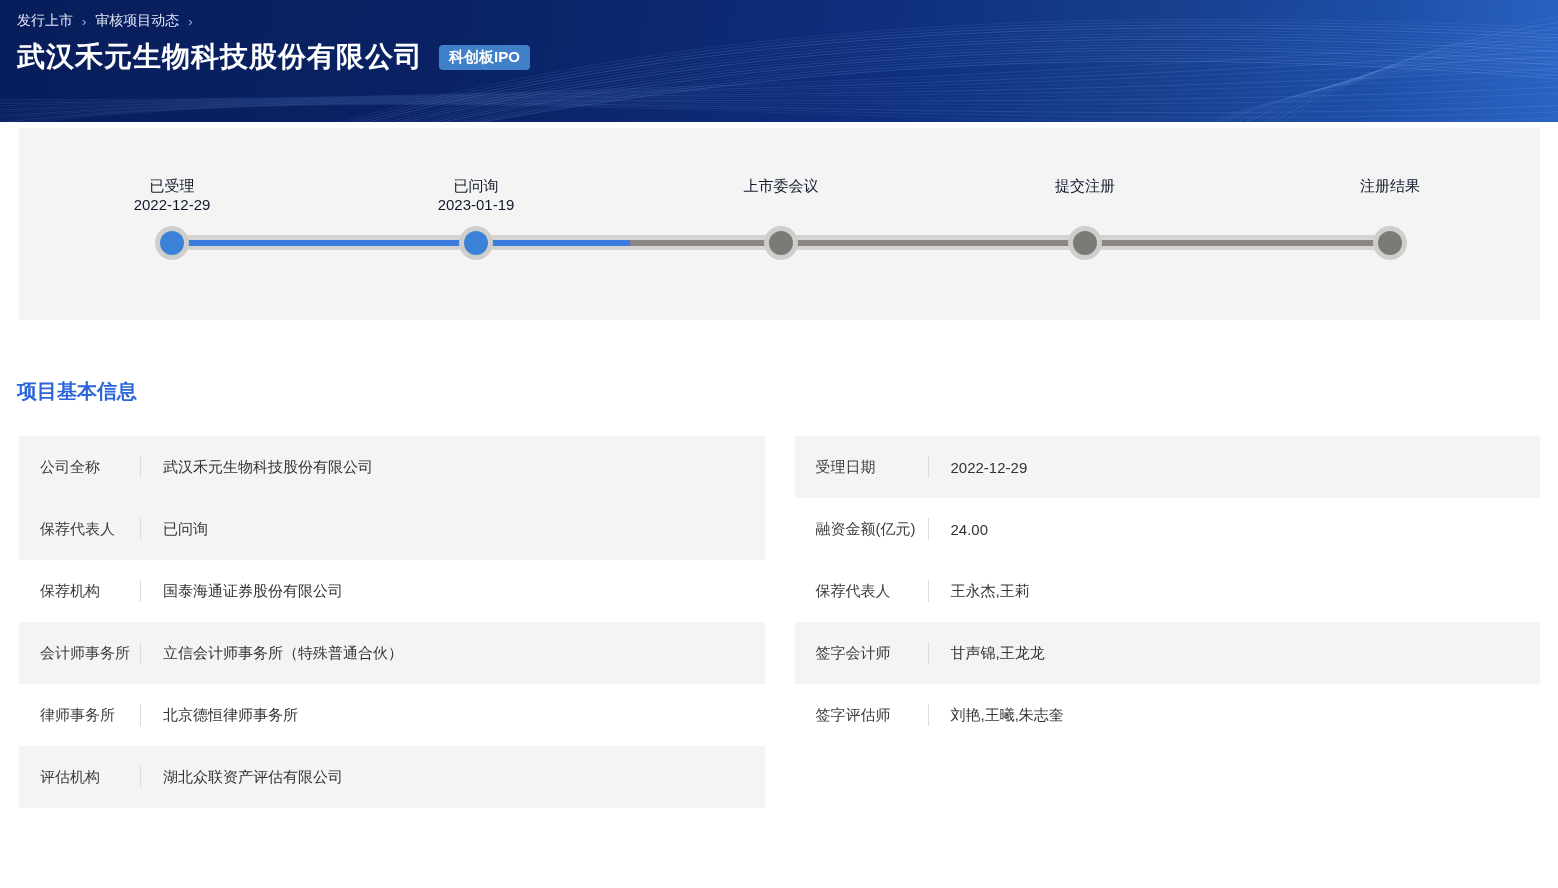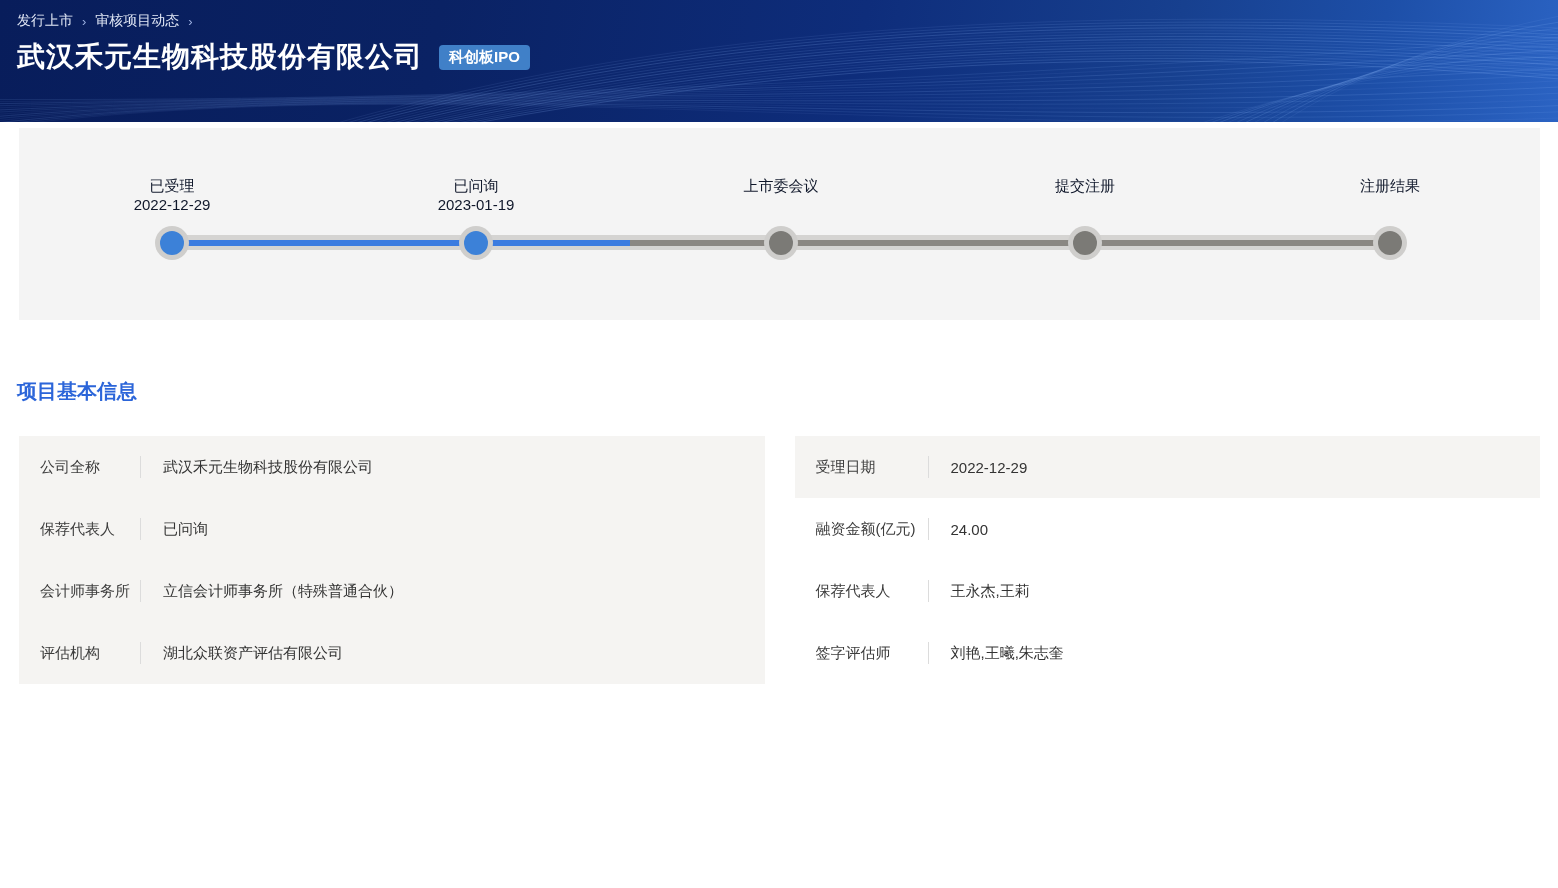--- a/index.html
+++ b/index.html
@@ -151,25 +151,35 @@
     <div class="row odd">
       <span class="rl">公司全称</span>
       <span class="rd"></span>
       <span class="rv">武汉禾元生物科技股份有限公司</span>
     </div>
     <div class="row odd">
       <span class="rl">保荐代表人</span>
       <span class="rd"></span>
       <span class="rv">已问询</span>
     </div>
+    <div class="row">
+      <span class="rl">保荐机构</span>
+      <span class="rd"></span>
+      <span class="rv">国泰海通证券股份有限公司</span>
+    </div>
     <div class="row odd">
       <span class="rl">会计师事务所</span>
       <span class="rd"></span>
       <span class="rv">立信会计师事务所（特殊普通合伙）</span>
     </div>
+    <div class="row">
+      <span class="rl">律师事务所</span>
+      <span class="rd"></span>
+      <span class="rv">北京德恒律师事务所</span>
+    </div>
     <div class="row odd">
       <span class="rl">评估机构</span>
       <span class="rd"></span>
       <span class="rv">湖北众联资产评估有限公司</span>
     </div>
   </div>
 
   <div class="col right">
     <div class="row odd">
       <span class="rl">受理日期</span>
@@ -179,19 +189,24 @@
     <div class="row">
       <span class="rl">融资金额(亿元)</span>
       <span class="rd"></span>
       <span class="rv">24.00</span>
     </div>
     <div class="row">
       <span class="rl">保荐代表人</span>
       <span class="rd"></span>
       <span class="rv">王永杰,王莉</span>
     </div>
+    <div class="row odd">
+      <span class="rl">签字会计师</span>
+      <span class="rd"></span>
+      <span class="rv">甘声锦,王龙龙</span>
+    </div>
     <div class="row">
       <span class="rl">签字评估师</span>
       <span class="rd"></span>
       <span class="rv">刘艳,王曦,朱志奎</span>
     </div>
   </div>
 </div>
 
 </body></html>

